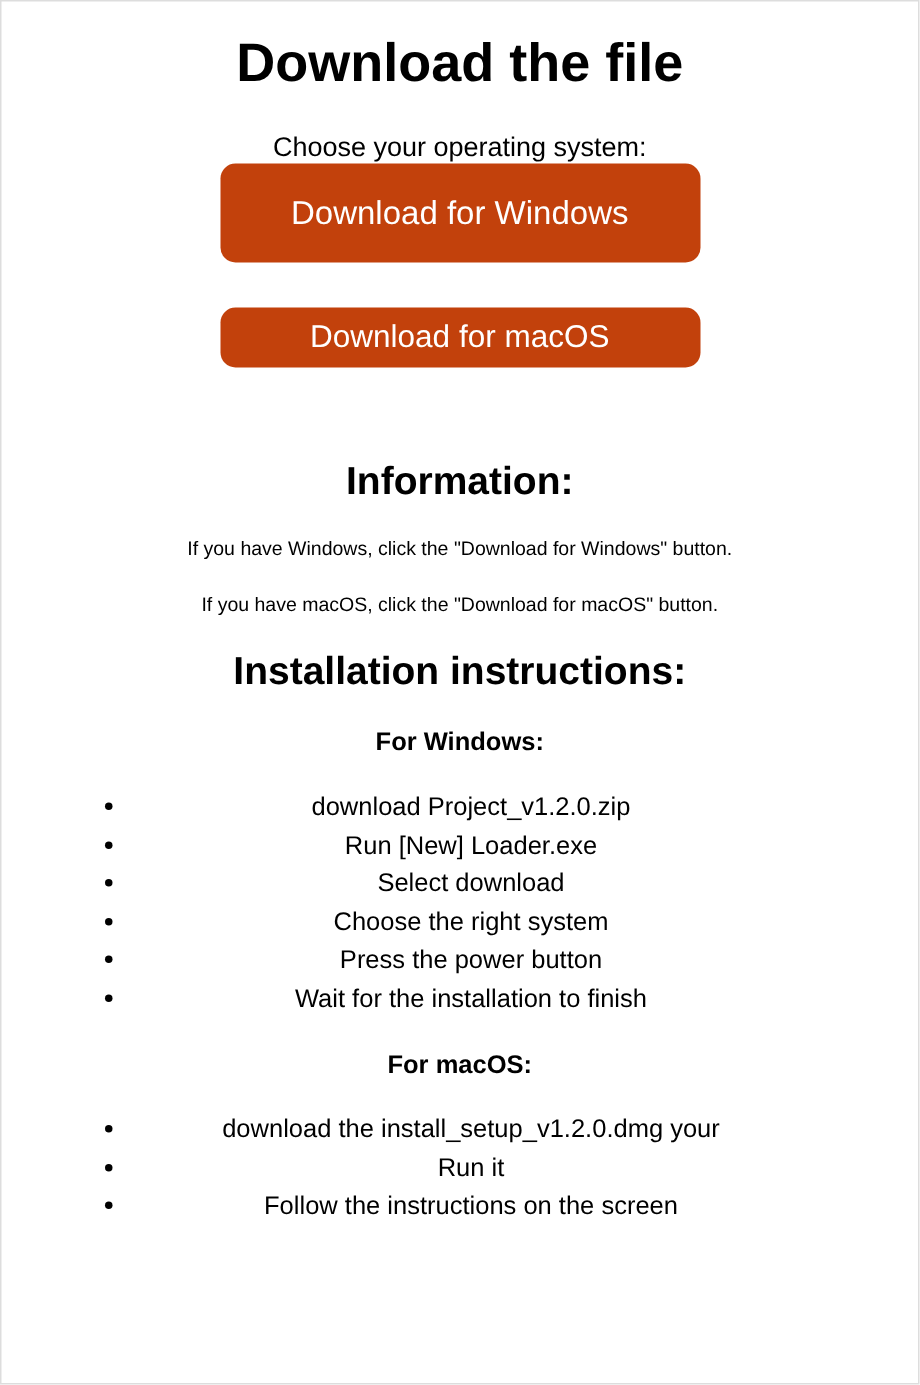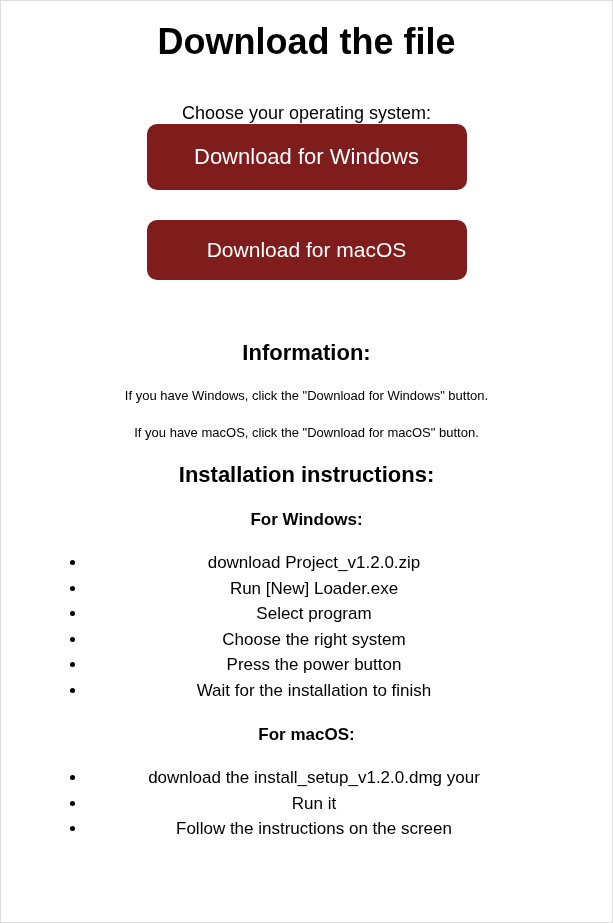--- a/index.html
+++ b/index.html
@@ -12,50 +12,50 @@
       background: #fff;
       width: 613px;
       min-height: 923px;
       border: 1px solid #ddd;
       padding: 20px 0;
       text-align: center;
     }
     .page-title {
       font-size: 36px;
       font-weight: bold;
-      margin-bottom: 40px;
+      margin-bottom: 25px;
       color: #000;
     }
     .subtitle {
       font-size: 18px;
       color: #000;
     }
     .buttons {
       display: flex;
       flex-direction: column;
       align-items: center;
       gap: 30px;
       margin-bottom: 60px;
     }
     .download-button {
-      background: #7f1d1d;
+      background: #c2410c;
       color: #fff;
       font-size: 22px;
       padding: 20px 36px;
       border: none;
       border-radius: 10px;
       cursor: pointer;
       width: 320px;
     }
     .download-button.secondary {
       font-size: 21px;
-      padding: 18px 36px;
+      padding: 8px 36px;
     }
     .section-heading {
-      font-size: 22px;
+      font-size: 26px;
       font-weight: bold;
       margin-bottom: 22px;
       color: #000;
     }
     .info-text {
       font-size: 13px;
       margin-bottom: 22px;
       color: #000;
       padding: 0 5px;
     }
@@ -104,21 +104,21 @@
 <p class="info-text">If you have macOS, click the "Download for macOS" button.</p>
 
 <h2 class="section-heading">Installation instructions:</h2>
 
 <h3 class="subheading">For Windows:</h3>
 
 <div class="list-wrapper">
 <ul class="steps">
   <li>download Project_v1.2.0.zip</li>
   <li>Run [New] Loader.exe</li>
-  <li>Select program</li>
+  <li>Select download</li>
   <li>Choose the right system</li>
   <li>Press the power button</li>
   <li>Wait for the installation to finish</li>
 </ul>
 </div>
 
 <h3 class="subheading">For macOS:</h3>
 
 <div class="list-wrapper">
 <ul class="steps">

